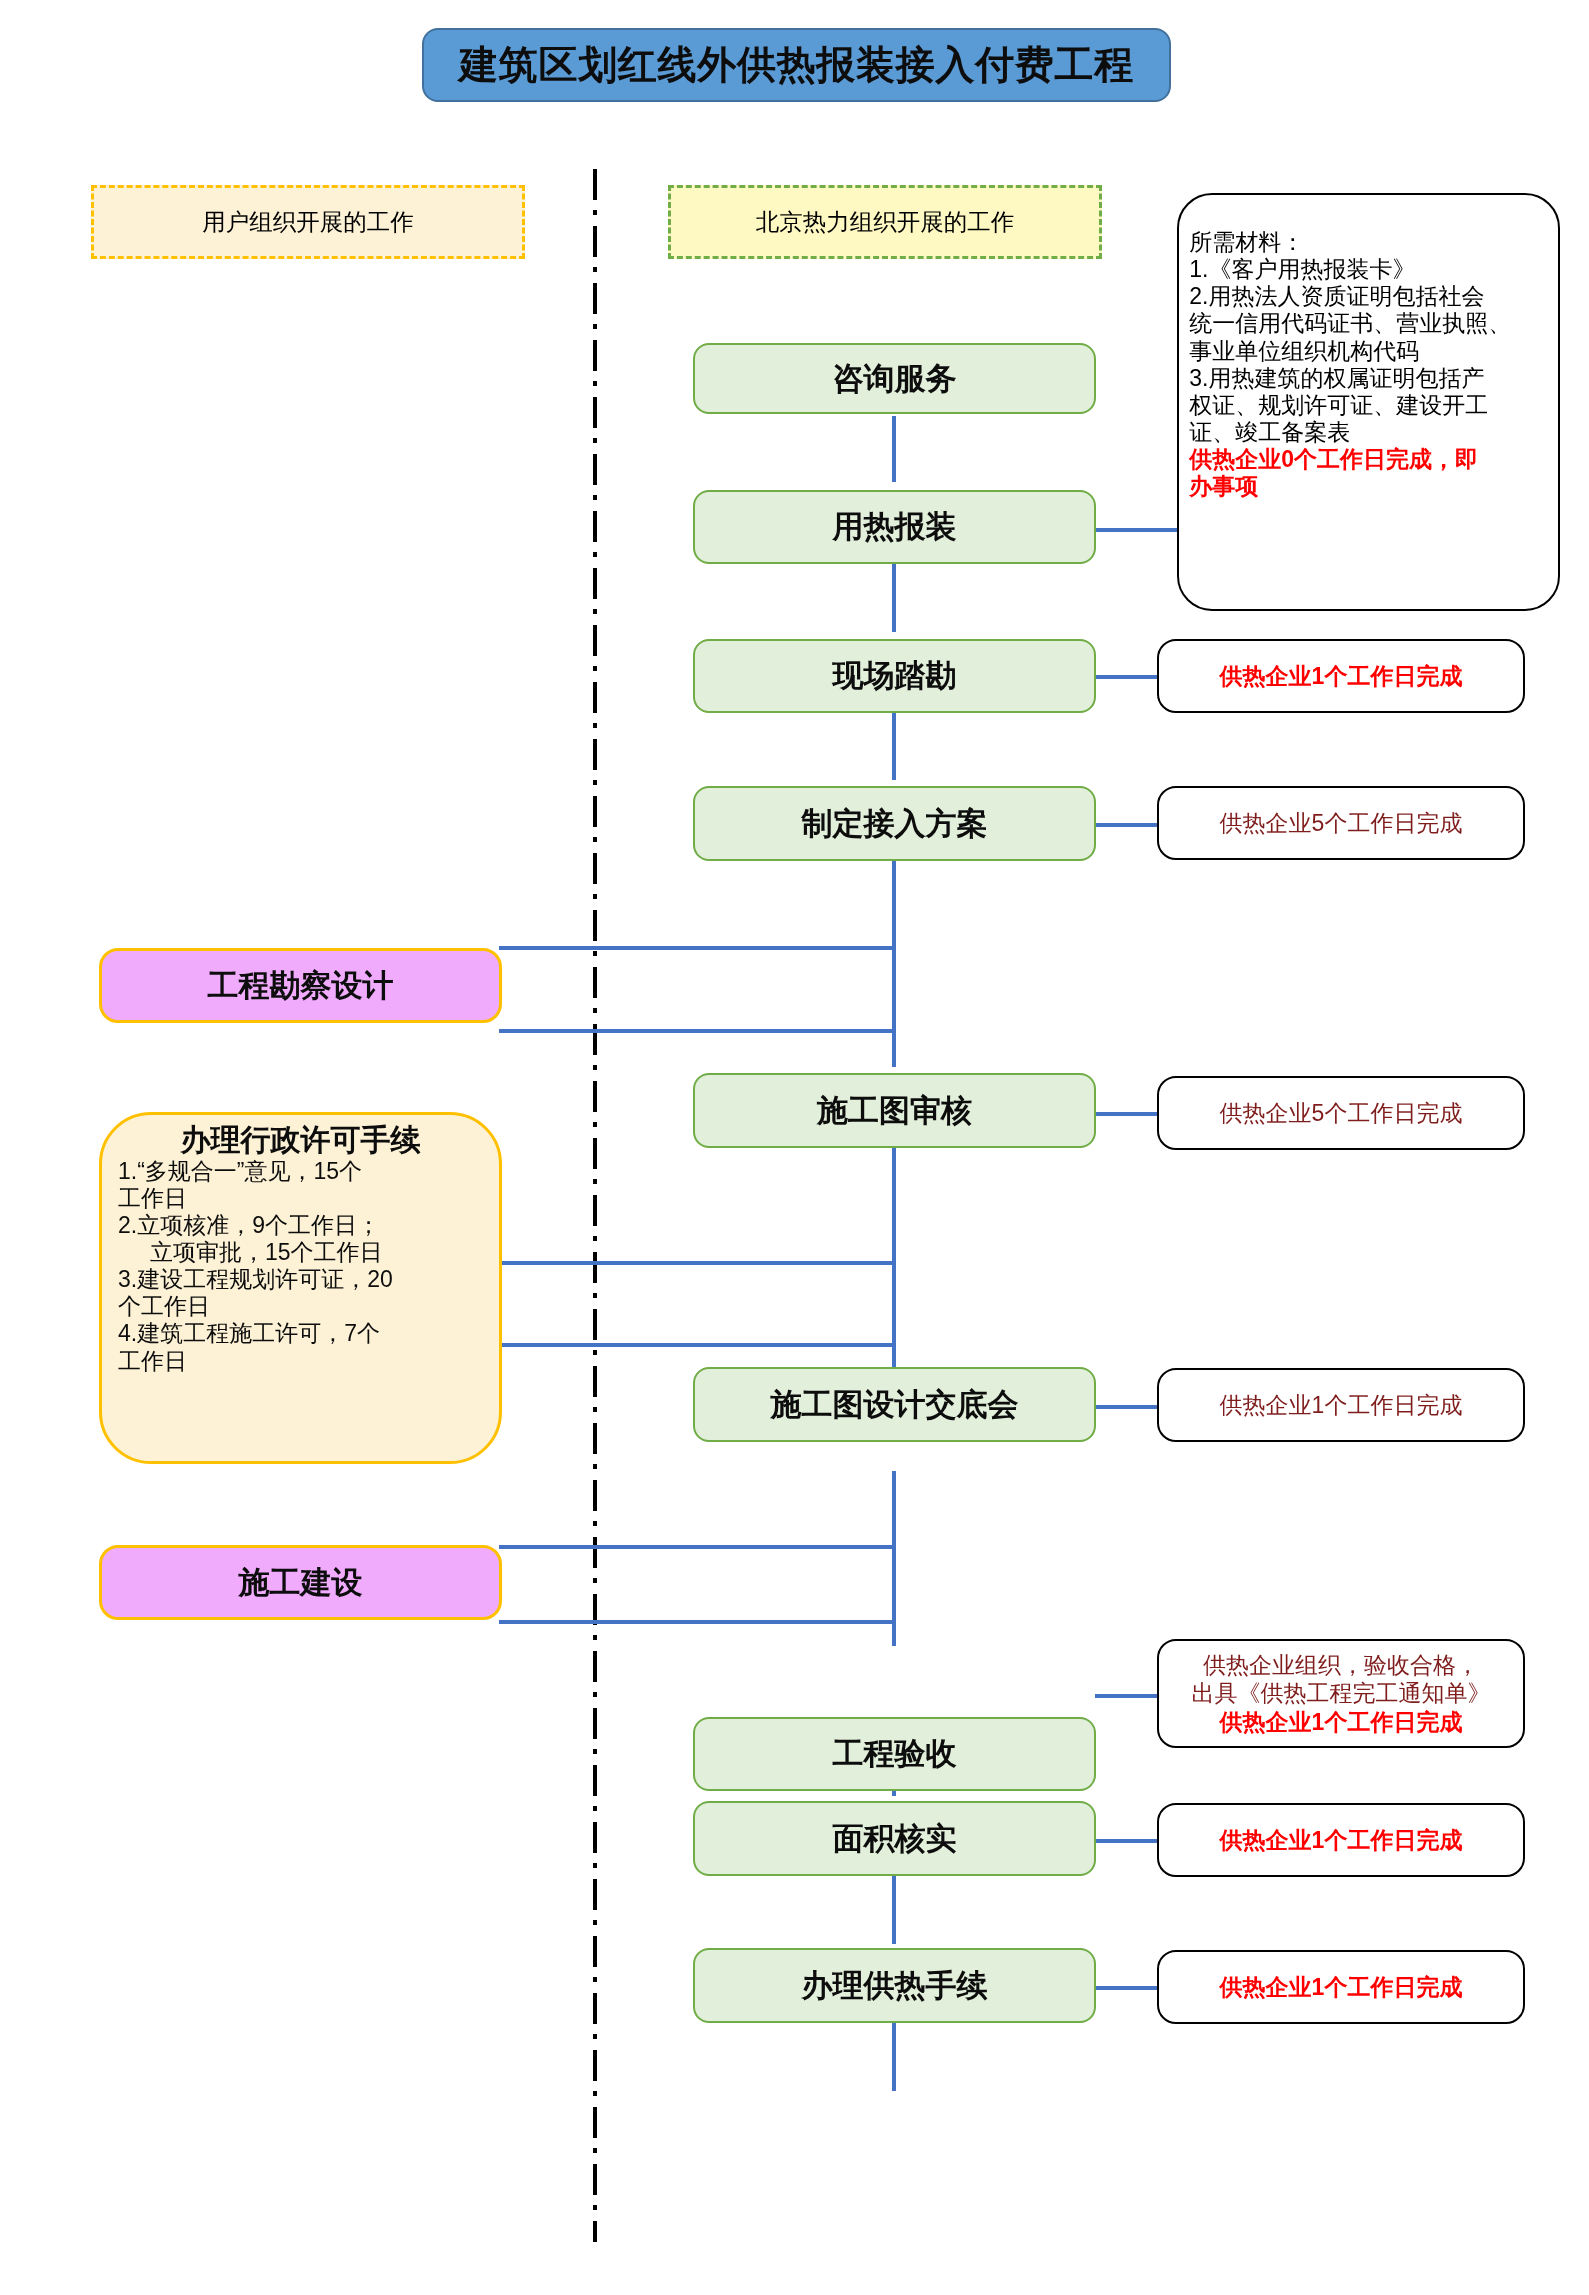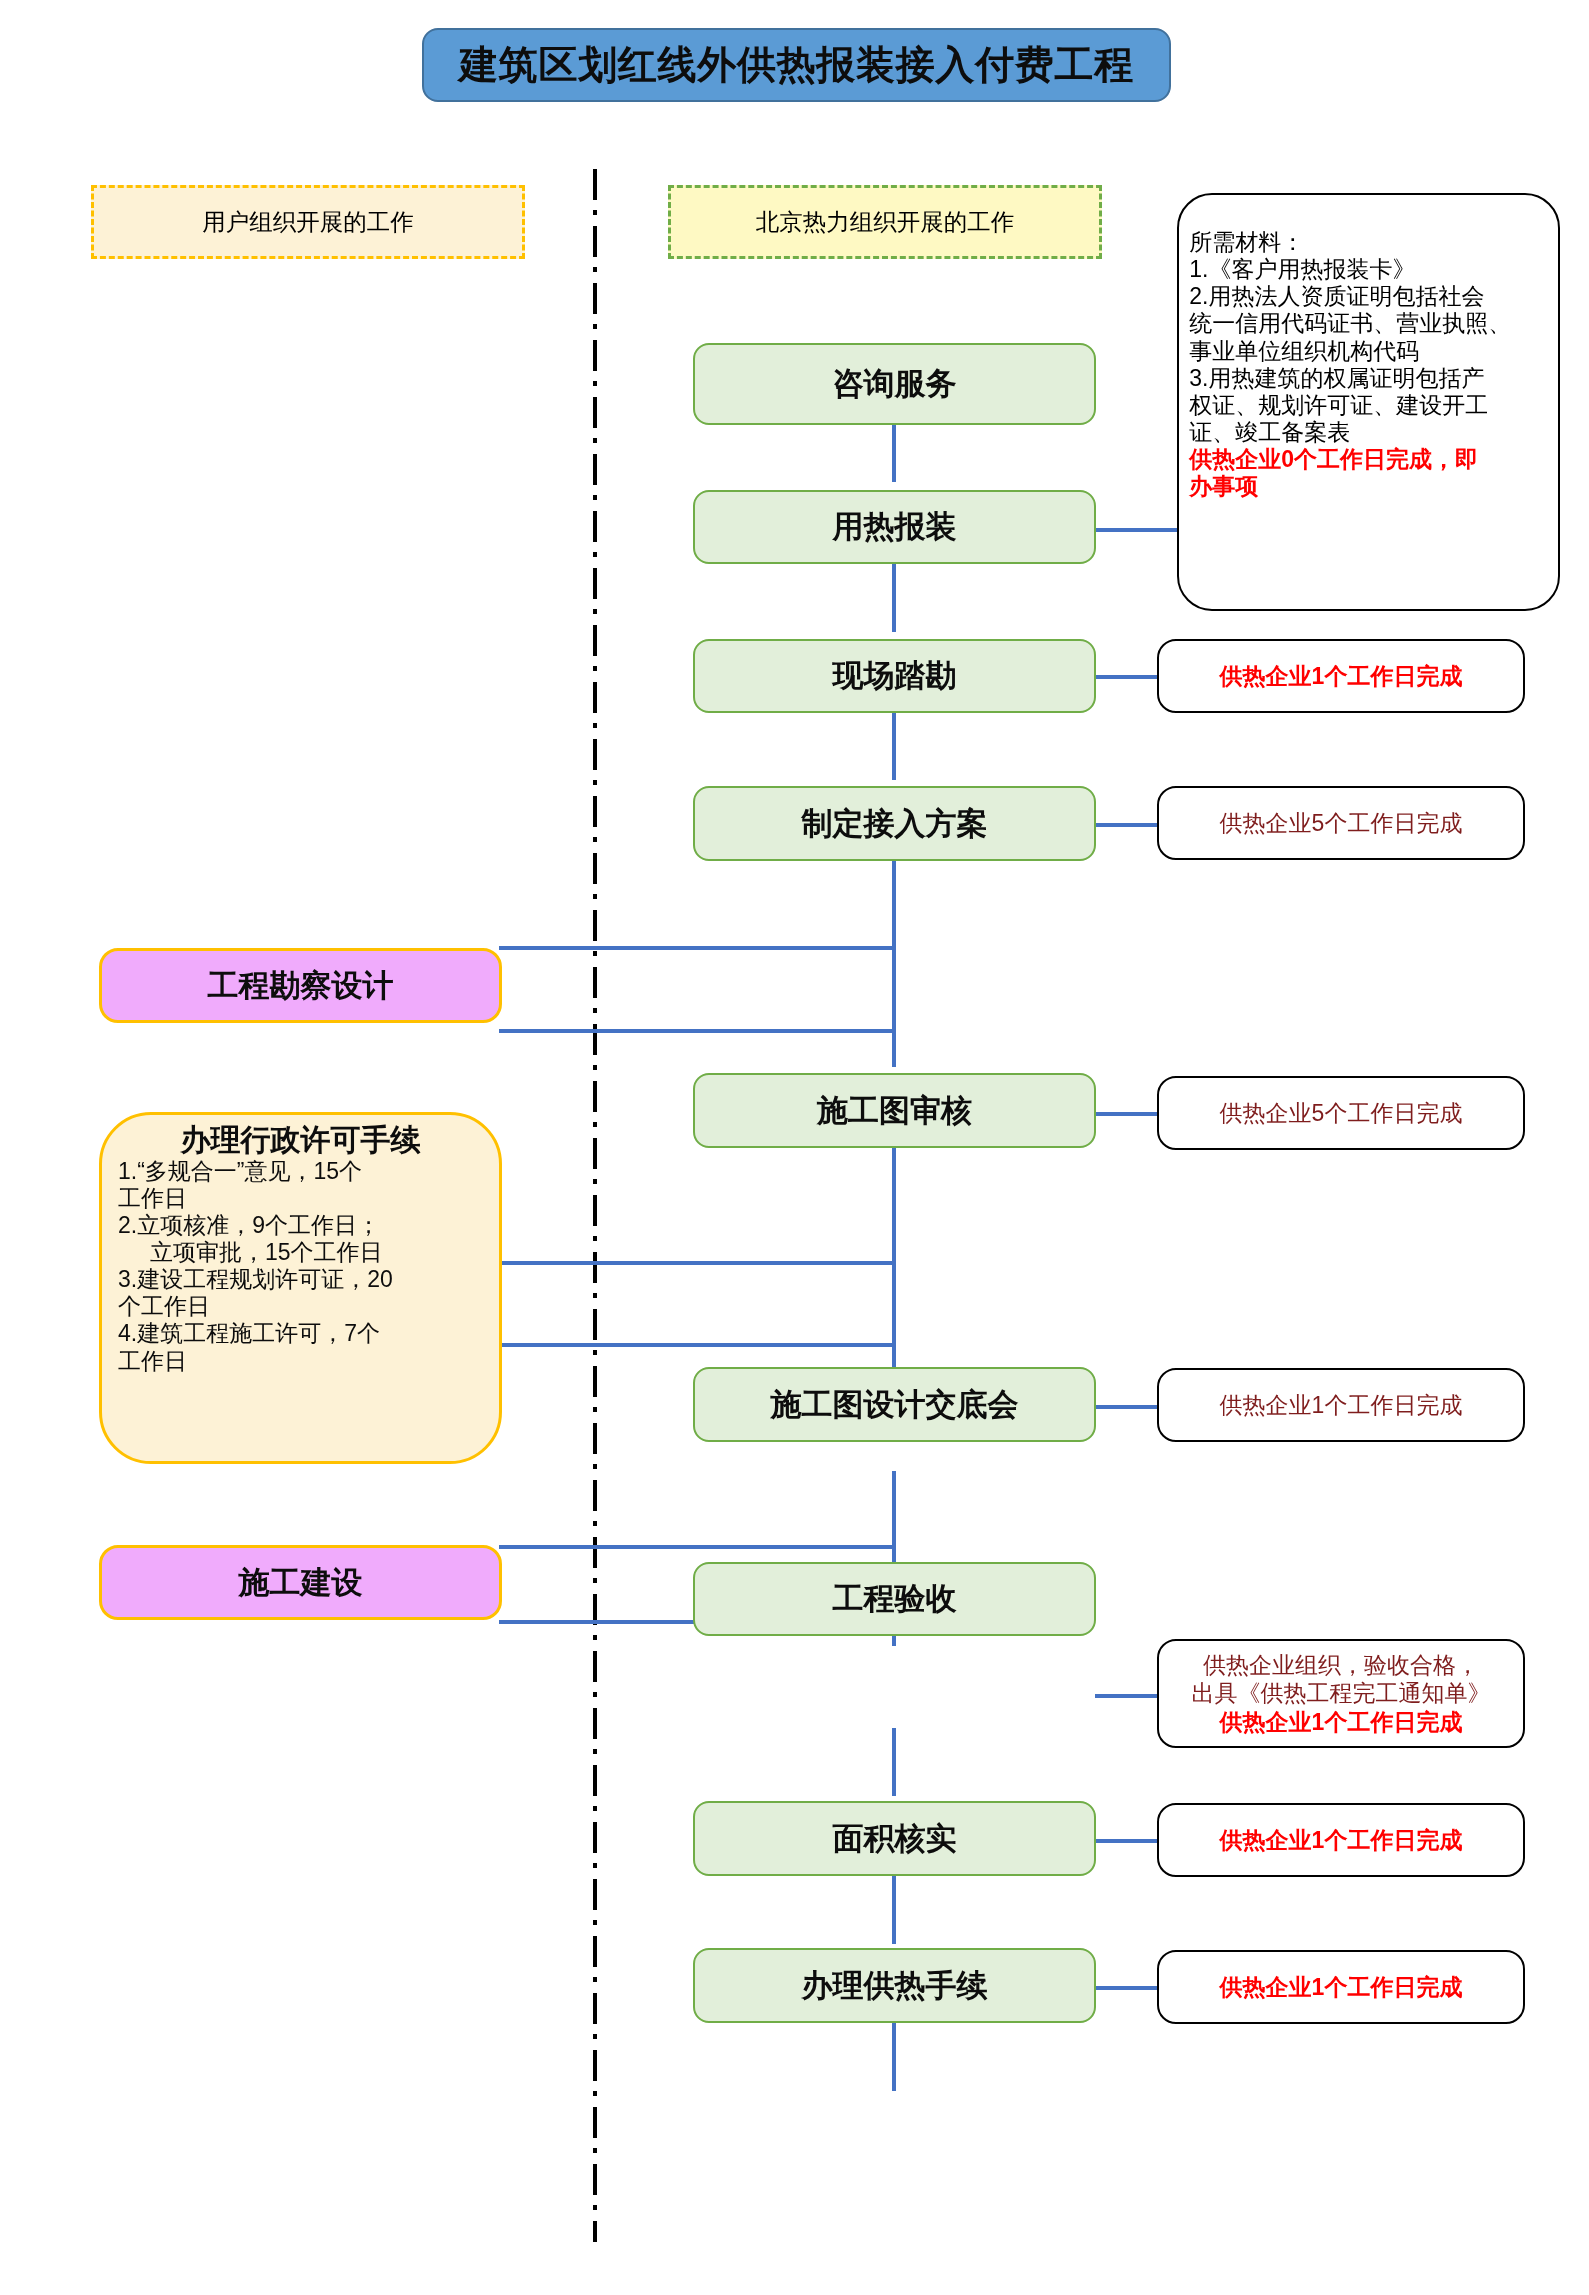--- a/index.html
+++ b/index.html
@@ -147,39 +147,39 @@
 
   <div class="hline" style="left:1095px;top:528px;width:84px;"></div>
   <div class="hline" style="left:1095px;top:675px;width:65px;"></div>
   <div class="hline" style="left:1095px;top:823px;width:65px;"></div>
   <div class="hline" style="left:1095px;top:1112px;width:65px;"></div>
   <div class="hline" style="left:1095px;top:1405px;width:65px;"></div>
   <div class="hline" style="left:1095px;top:1694px;width:65px;"></div>
   <div class="hline" style="left:1095px;top:1839px;width:65px;"></div>
   <div class="hline" style="left:1095px;top:1986px;width:65px;"></div>
 
-  <div class="gbox" style="top:343px;height:82px;">
+  <div class="gbox" style="top:343px;height:71px;">
     <span class="lbl">咨询服务</span>
   </div>
   <div class="gbox" style="top:490px;height:74px;">
     <span class="lbl">用热报装</span>
   </div>
   <div class="gbox" style="top:639px;height:74px;">
     <span class="lbl">现场踏勘</span>
   </div>
   <div class="gbox" style="top:786px;height:75px;">
     <span class="lbl">制定接入方案</span>
   </div>
   <div class="gbox" style="top:1073px;height:75px;">
     <span class="lbl">施工图审核</span>
   </div>
   <div class="gbox" style="top:1367px;height:75px;">
     <span class="lbl">施工图设计交底会</span>
   </div>
-  <div class="gbox" style="top:1562px;height:74px;">
+  <div class="gbox" style="top:1717px;height:74px;">
     <span class="lbl">工程验收</span>
   </div>
   <div class="gbox" style="top:1801px;height:75px;">
     <span class="lbl">面积核实</span>
   </div>
   <div class="gbox" style="top:1948px;height:75px;">
     <span class="lbl">办理供热手续</span>
   </div>
 
   <div class="obox" style="top:948px;height:75px;">

